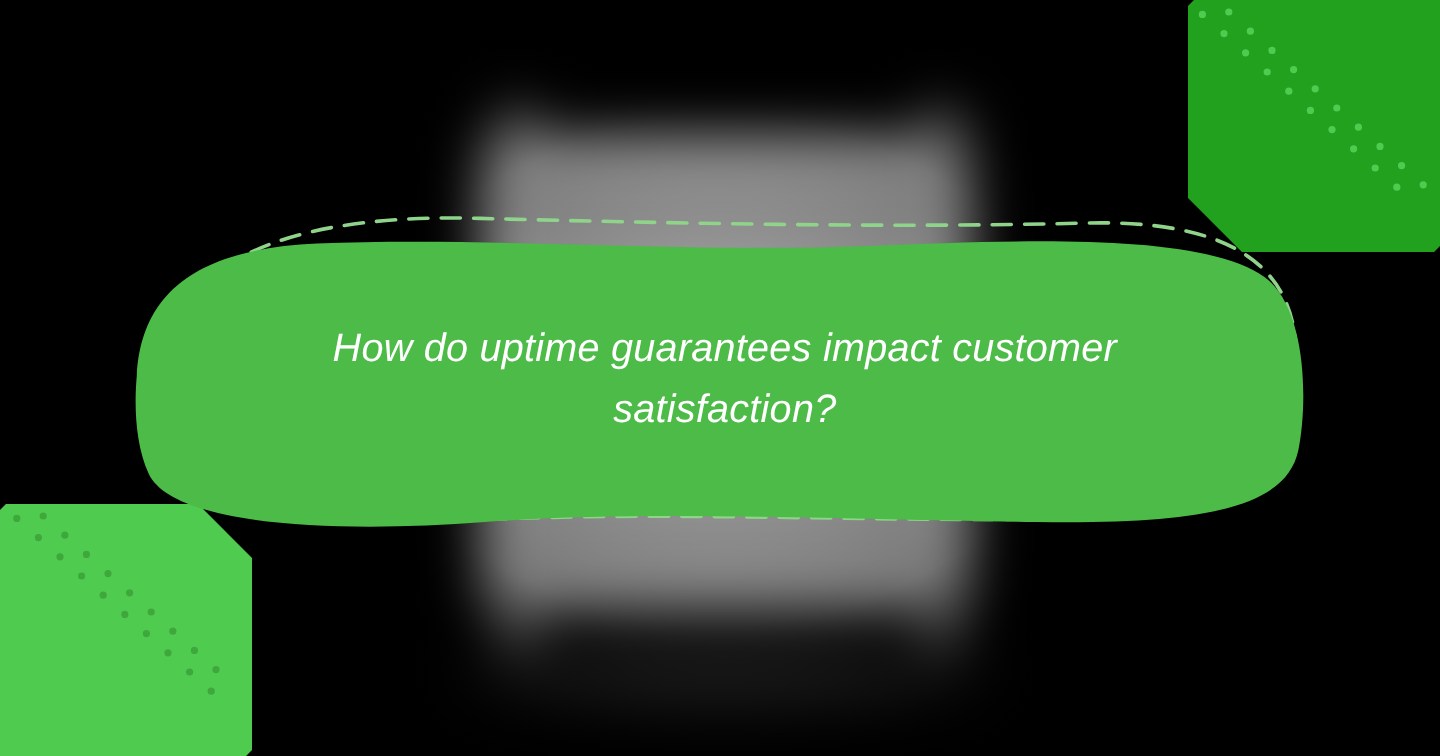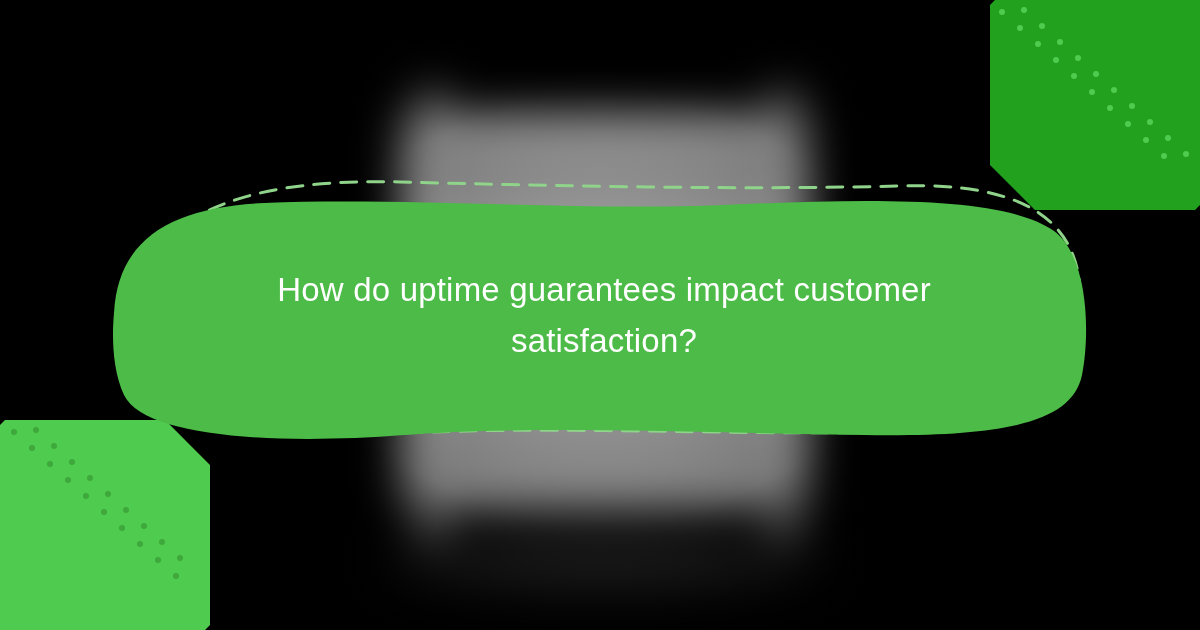--- a/index.html
+++ b/index.html
@@ -7,20 +7,21 @@
     padding: 0;
     background: #000;
   }
   .canvas {
     position: relative;
     width: 1200px;
     height: 630px;
     overflow: hidden;
     background: #000000;
     font-family: "Liberation Sans", sans-serif;
+    font-style: italic;
   }
 
   
   .bg-art {
     position: absolute;
     inset: 0;
     filter: blur(22px);
     opacity: 1;
   }
   .bg-art .body-main {

